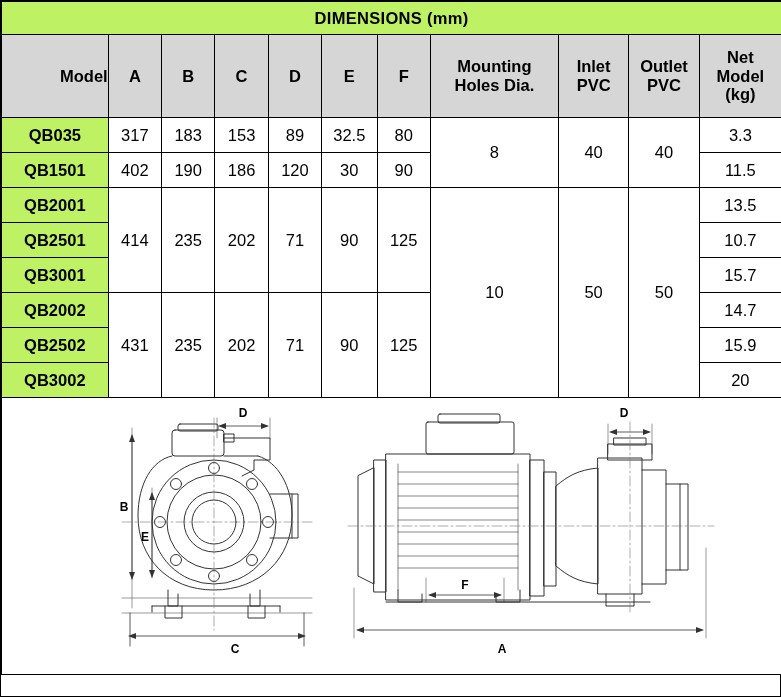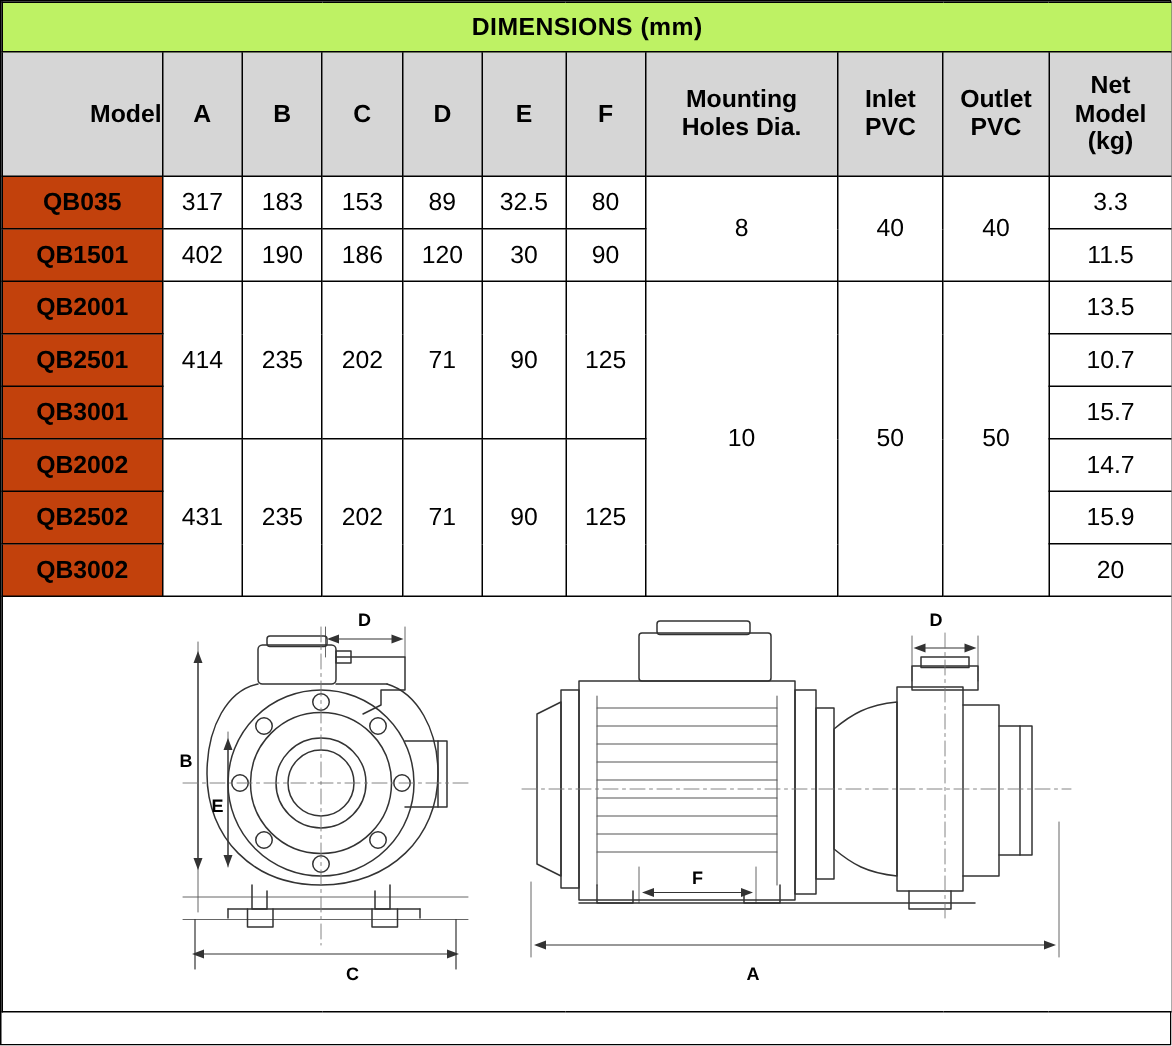--- a/index.html
+++ b/index.html
@@ -44,21 +44,21 @@
     font-weight: bold;
     height: 82px;
     font-size: 16.5px;
     line-height: 1.15;
   }
   .hdr.model {
     text-align: right;
     padding-left: 9px;
   }
   .model-cell {
-    background: #c2410c;
+    background: #bef264;
     font-weight: bold;
     text-align: left;
     padding-left: 9px;
     height: 34px;
     font-size: 16.5px;
   }
   .val {
     height: 34px;
     background: #ffffff;
     font-size: 16.5px;

